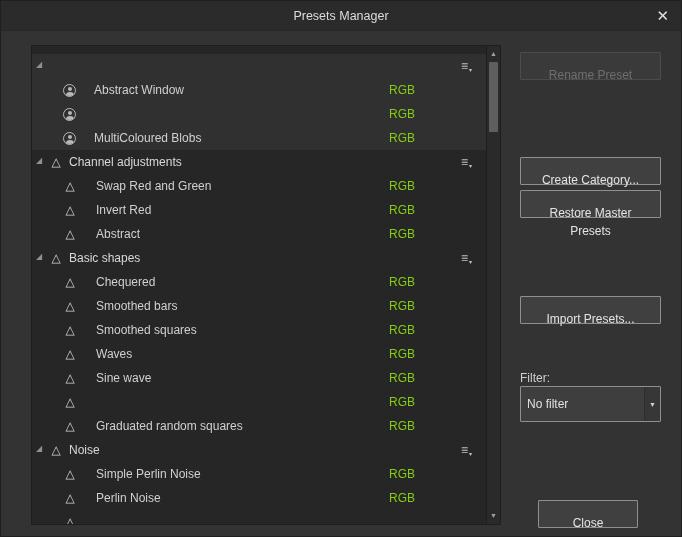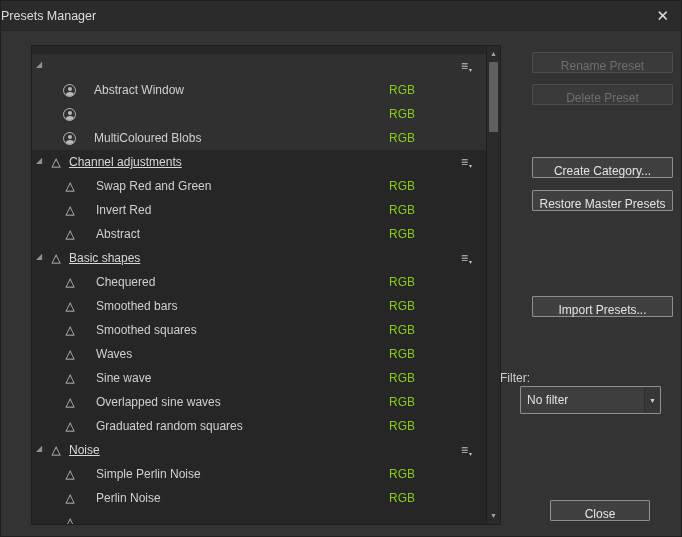--- a/index.html
+++ b/index.html
@@ -7,21 +7,21 @@
   .dialog {
     position:relative; width:682px; height:537px;
     background:#333333; border:1px solid #1f1f1f;
     font-family:"Liberation Sans", sans-serif; font-size:12px; color:#d2d2d2;
     overflow:hidden;
   }
   
   .titlebar {
     position:absolute; left:0; top:0; right:0; height:30px;
     background:#2b2b2b; border-bottom:1px solid #262626;
-    line-height:30px; color:#dcdcdc; font-size:12.5px;
+    text-align:center; line-height:30px; color:#dcdcdc; font-size:12.5px;
   }
   .close-x {
     position:absolute; right:12px; top:0; line-height:30px;
     font-size:15px; color:#e0e0e0; cursor:pointer;
   }
   
   .list-panel {
     position:absolute; left:30px; top:44px; width:470px; height:480px;
     background:#262626; border:1px solid #1e1e1e; overflow:hidden;
   }
@@ -33,21 +33,21 @@
   .row.hl { background:#303030; }
   .group-row { padding-left:4px; }
   .item-row { padding-left:30px; }
   .expander {
     width:12px; font-size:8px; color:#909090; line-height:1;
     transform:translateY(-1px);
   }
   .cat-icon, .tri-icon {
     width:16px; text-align:center; font-size:12px; line-height:1; color:#cfcfcf;
   }
-  .g-label { margin-left:5px; color:#d8d8d8;text-decoration:underline; }
+  .g-label { margin-left:5px; color:#d8d8d8; }
   .i-label { margin-left:18px; color:#d0d0d0; }
   .fmt { position:absolute; left:357px; color:#84cc16; }
   .menu {
     margin-left:auto; margin-right:14px; color:#c0c0c0; font-size:12px; line-height:1;
     cursor:pointer;
   }
   .menu .caret { font-style:normal; font-size:6px; vertical-align:-2px; margin-left:1px; color:#c0c0c0; }
   .user-icon {
     width:13px; height:13px; border:1px solid #b8b8b8; border-radius:50%;
     position:relative; overflow:hidden; margin-left:1px; flex:none;
@@ -73,29 +73,29 @@
   .sb-btn.down { bottom:0; }
   .sb-thumb {
     position:absolute; left:2px; right:2px; top:16px; height:70px;
     background:#5f5f5f; border-radius:1px; cursor:grab;
   }
   
   .btn {
     position:absolute; left:519px; width:141px; height:21px;
     background:#404040; border:1px solid #8f8f8f; border-radius:1px;
     color:#e4e4e4; font-family:inherit; font-size:12px; line-height:18px;
-    text-align:center; padding:4px; cursor:pointer;margin-left:12px;
+    text-align:center; padding:13px; cursor:pointer;
   }
   .btn.disabled {
     background:#3a3a3a; border-color:#4c4c4c; color:#6f6f6f; cursor:default;
   }
   .btn.close-btn { left:537px; width:100px; }
-  .filter-label { position:absolute; left:499px; top:370px; color:#cfcfcf; }
+  .filter-label { position:absolute; left:519px; top:370px; color:#cfcfcf; }
   .dropdown {
-    position:absolute; left:519px; top:385px; width:141px; height:28px;
+    position:absolute; left:519px; top:385px; width:141px; height:36px;
     background:#3e3e3e; border:1px solid #8f8f8f; border-radius:1px;
     display:flex; align-items:center; cursor:pointer;
   }
   .dd-value { padding-left:6px; color:#e0e0e0; flex:1; }
   .dd-arrow {
     width:16px; height:100%; display:flex; align-items:center; justify-content:center;
     font-size:7px; color:#d0d0d0; border-left:1px solid #2e2e2e; background:#373737;
   }
 </style>
 </head>
@@ -176,21 +176,20 @@
           <span class="i-label">Waves</span>
           <span class="fmt">RGB</span>
         </div>
         <div class="row item-row">
           <span class="tri-icon">△</span>
           <span class="i-label">Sine wave</span>
           <span class="fmt">RGB</span>
         </div>
         <div class="row item-row">
           <span class="tri-icon">△</span>
-          <span class="i-label">Overlapped sine waves</span>
           <span class="fmt">RGB</span>
         </div>
         <div class="row item-row">
           <span class="tri-icon">△</span>
           <span class="i-label">Graduated random squares</span>
           <span class="fmt">RGB</span>
         </div>
         <div class="row group-row">
           <span class="expander">◢</span>
           <span class="cat-icon">△</span>
@@ -214,21 +213,20 @@
         </div>
       </div>
     <div class="scrollbar">
       <div class="sb-btn up">▲</div>
       <div class="sb-thumb"></div>
       <div class="sb-btn down">▼</div>
     </div>
   </div>
 
   <button class="btn disabled" style="top:51px">Rename Preset</button>
-  <button class="btn disabled" style="top:83px">Delete Preset</button>
   <button class="btn" style="top:156px">Create Category...</button>
   <button class="btn" style="top:189px">Restore Master Presets</button>
   <button class="btn" style="top:295px">Import Presets...</button>
 
   <div class="filter-label">Filter:</div>
   <div class="dropdown">
     <span class="dd-value">No filter</span>
     <span class="dd-arrow">▼</span>
   </div>
 

